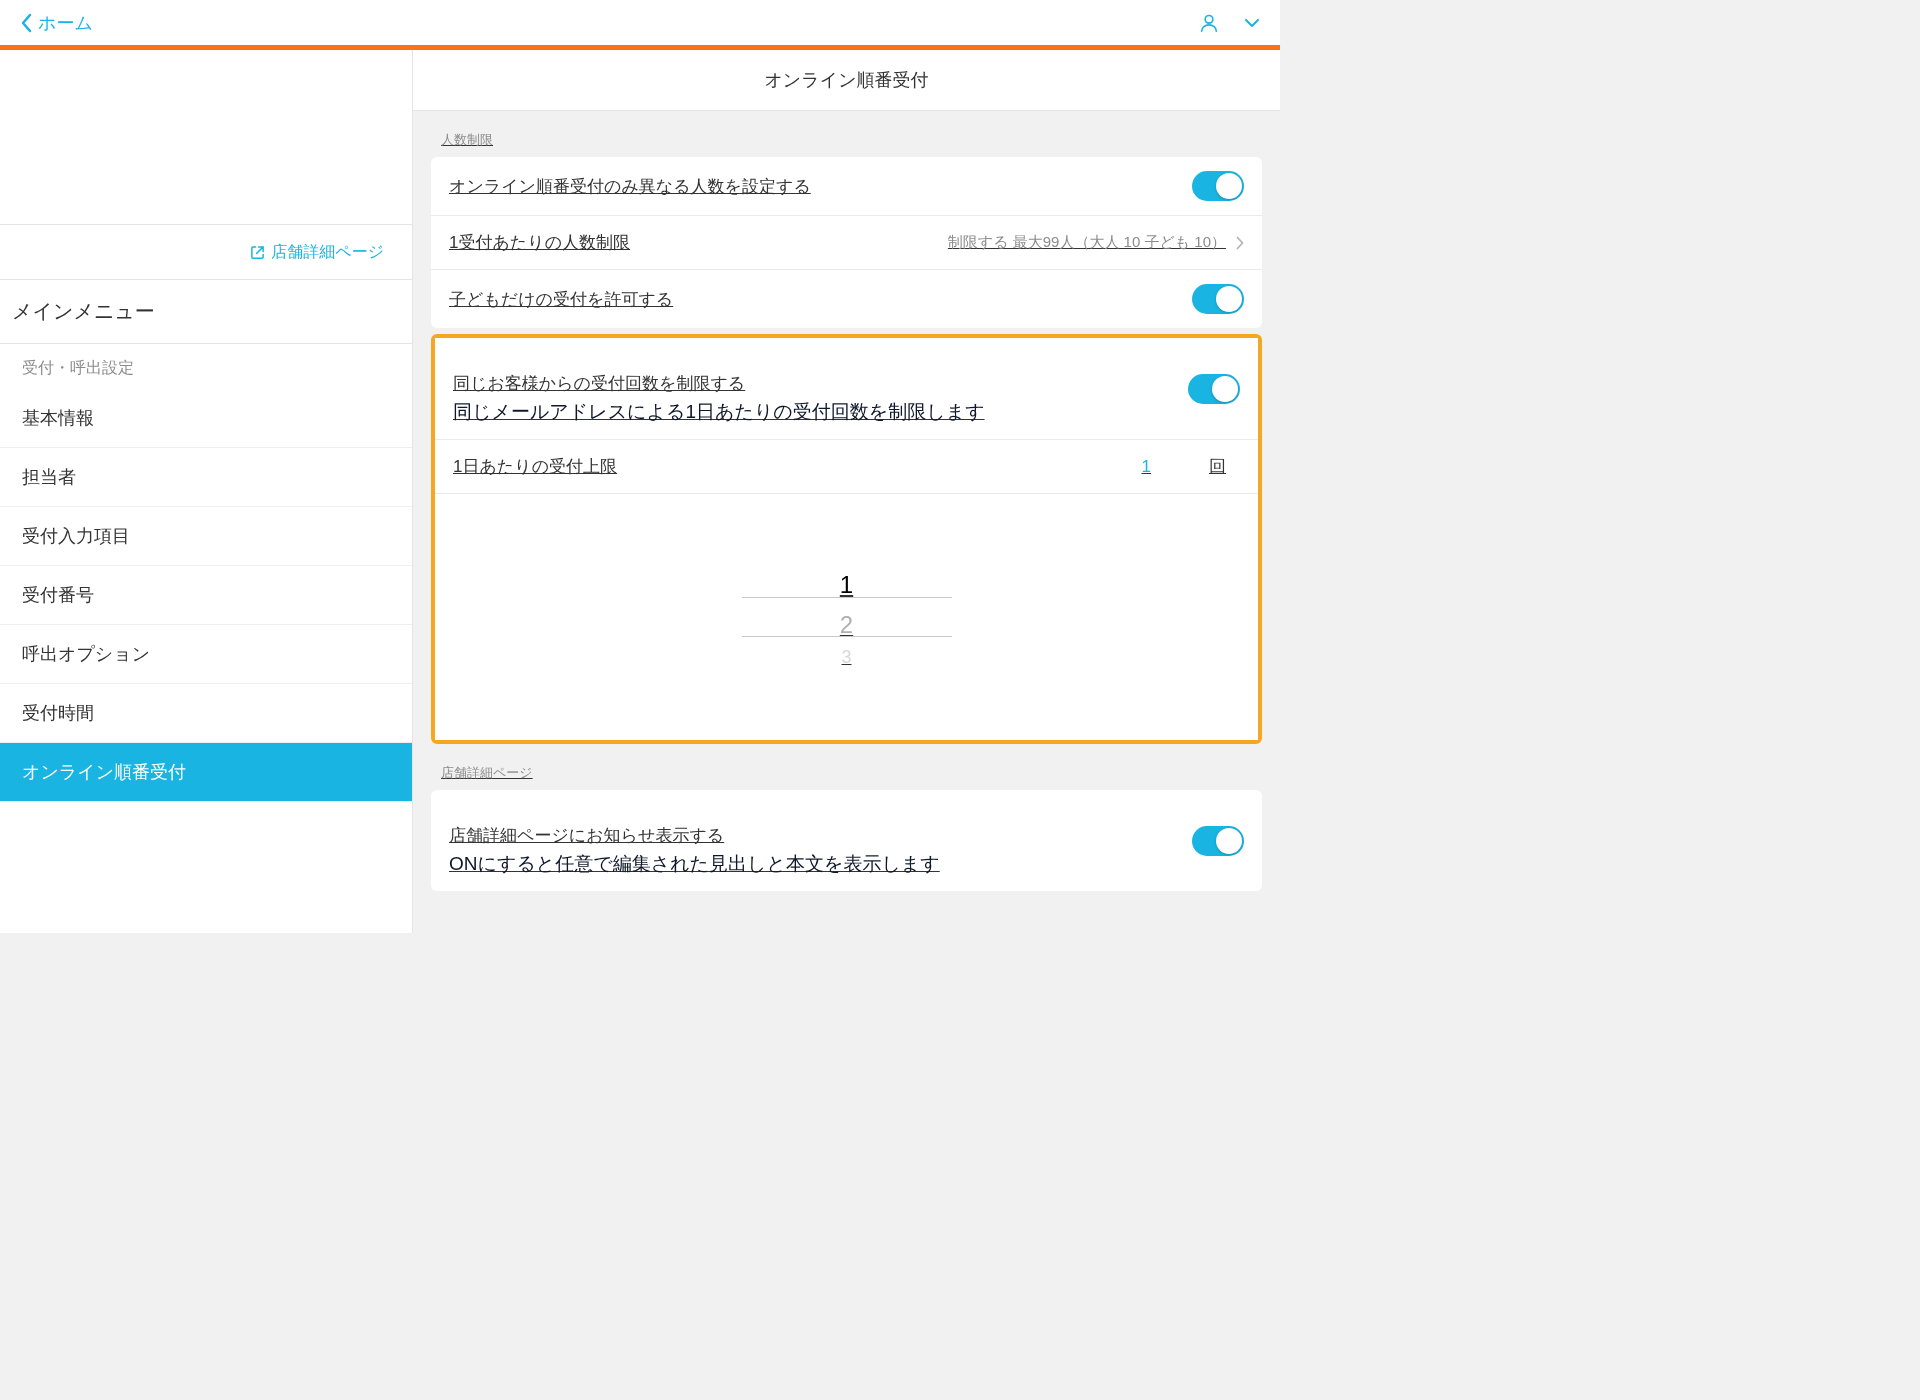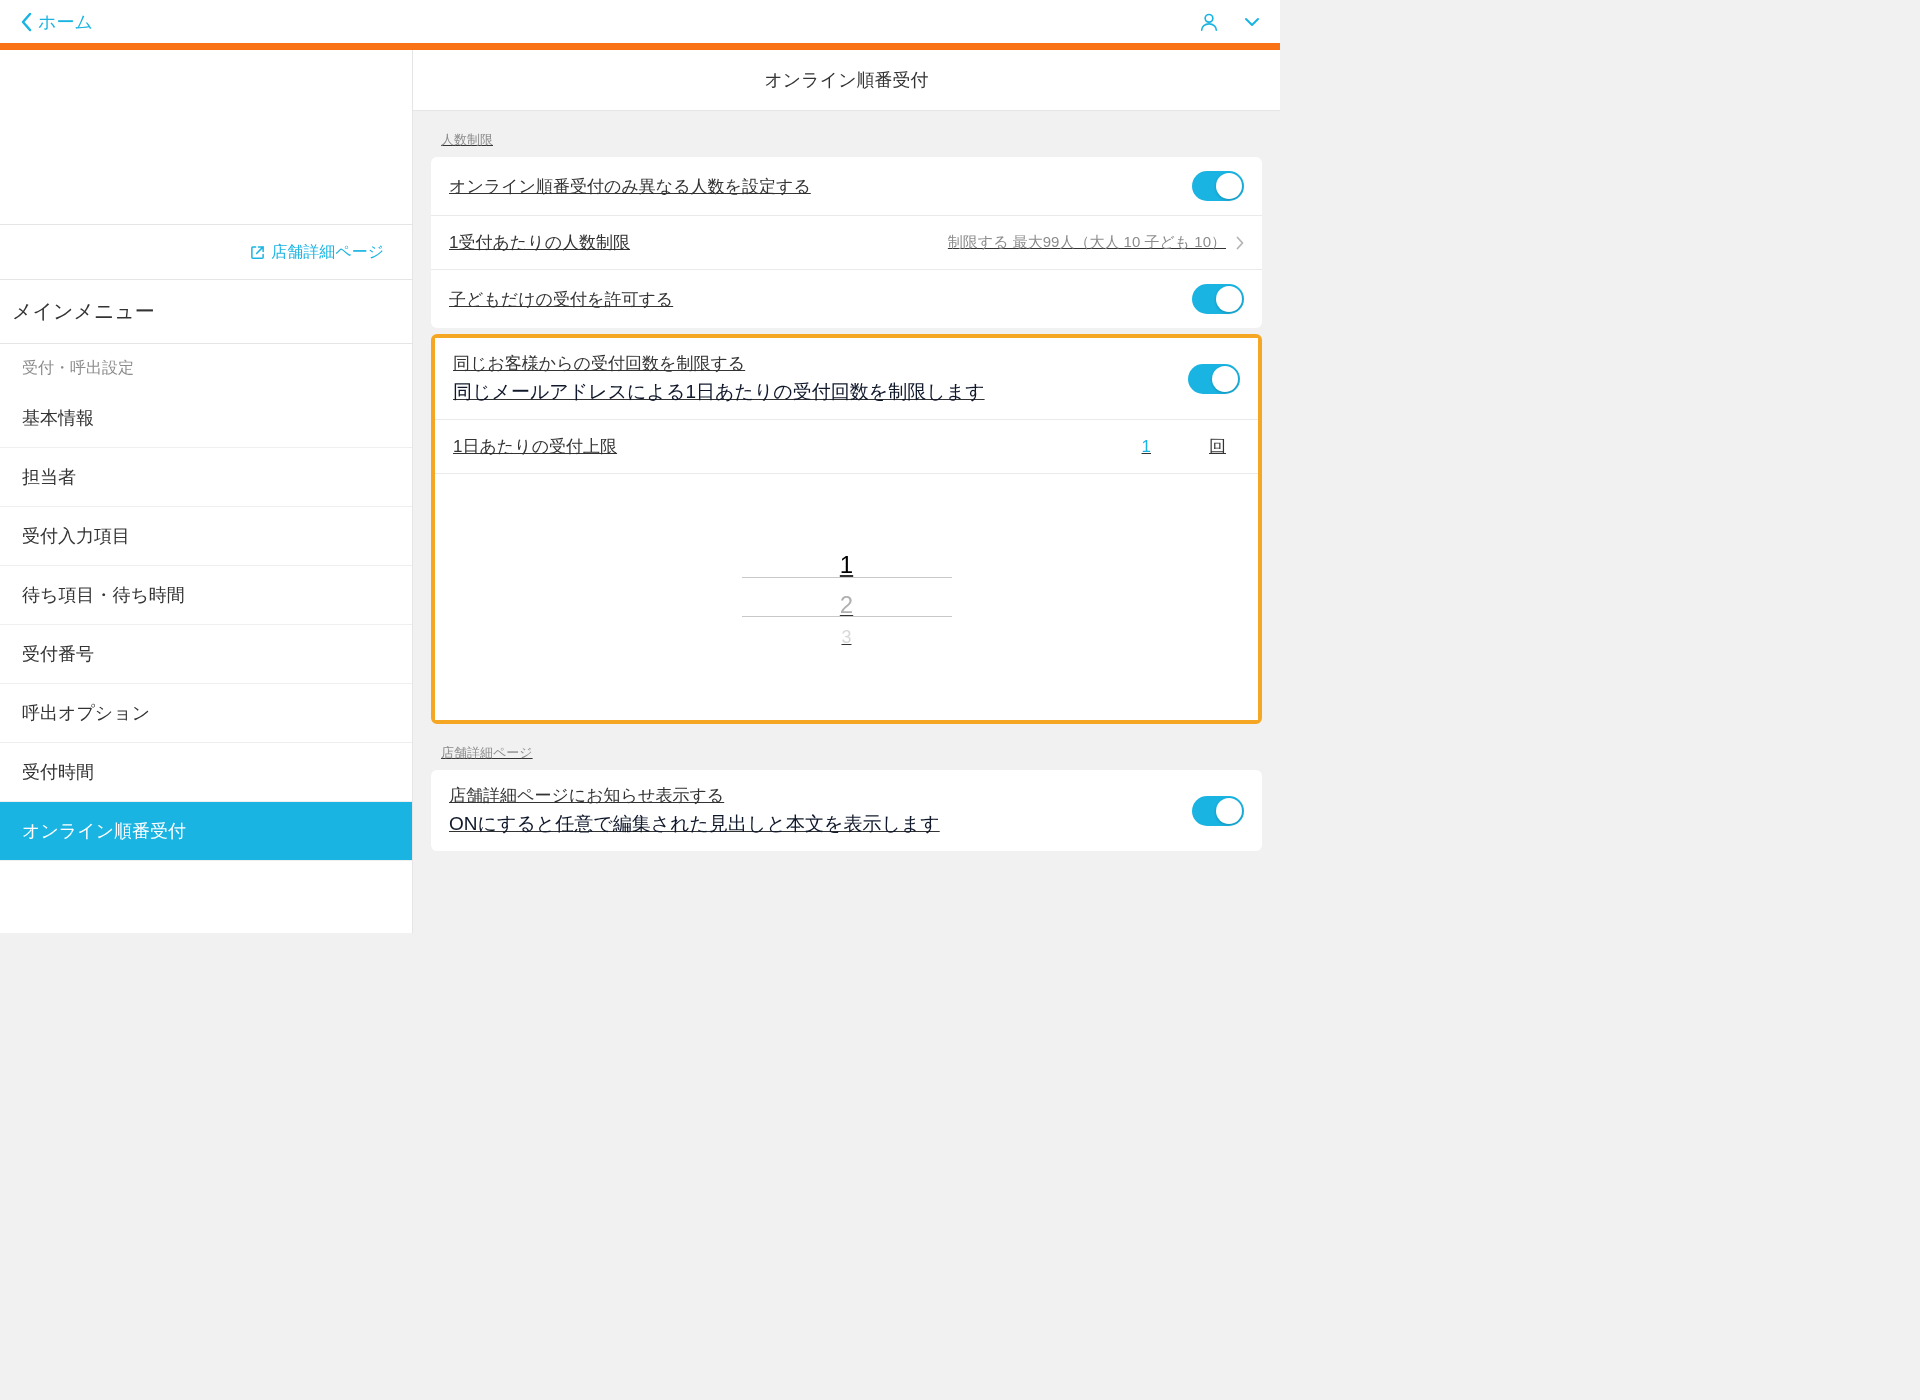--- a/index.html
+++ b/index.html
@@ -15,21 +15,21 @@
   height: 933px;
   overflow: hidden;
 }
 .header {
   background: #fff;
   height: 50px;
   display: flex;
   align-items: center;
   justify-content: space-between;
   padding: 16px 20px;
-  border-bottom: 7px solid #f97316;
+  border-bottom: 5px solid #f97316;
 }
 .back-link {
   display: flex;
   align-items: center;
   color: #1ab4e2;
   font-size: 18px;
   cursor: pointer;
 }
 .back-link .chev {
   margin-right: 6px;
@@ -143,20 +143,21 @@
   font-size: 17px;
   color: #333;
 }
 .row-sub {
   font-size: 19px;
   color: #0f172a;
   margin-top: 4px;
 }
 .row-left {
   flex: 1;
+  margin-top: 20px;
 }
 .row-right {
   display: flex;
   align-items: center;
   gap: 10px;
   color: #8c8c8c;
   font-size: 15px;
 }
 .chev-right {
   color: #b5b5b5;
@@ -270,21 +271,20 @@
       <svg width="15" height="15" viewBox="0 0 16 16" fill="none">
           <path d="M6 2H3a1 1 0 00-1 1v10a1 1 0 001 1h10a1 1 0 001-1v-3M9 2h5v5M14 2L7 9" stroke="#1ab4e2" stroke-width="1.6" stroke-linecap="round" stroke-linejoin="round"></path>
         </svg>
       <span>店舗詳細ページ</span>
     </div>
     <div class="sidebar-main-menu">メインメニュー</div>
     <div class="sidebar-section-label">受付・呼出設定</div>
     <div class="sidebar-item"><span>基本情報</span></div>
     <div class="sidebar-item"><span>担当者</span></div>
     <div class="sidebar-item"><span>受付入力項目</span></div>
-    <div class="sidebar-item"><span>待ち項目・待ち時間</span></div>
     <div class="sidebar-item"><span>受付番号</span></div>
     <div class="sidebar-item"><span>呼出オプション</span></div>
     <div class="sidebar-item"><span>受付時間</span></div>
     <div class="sidebar-item active"><span>オンライン順番受付</span></div>
   </div>
 
   <div class="main">
     <div class="main-title">オンライン順番受付</div>
     <div class="main-scroll">
 

